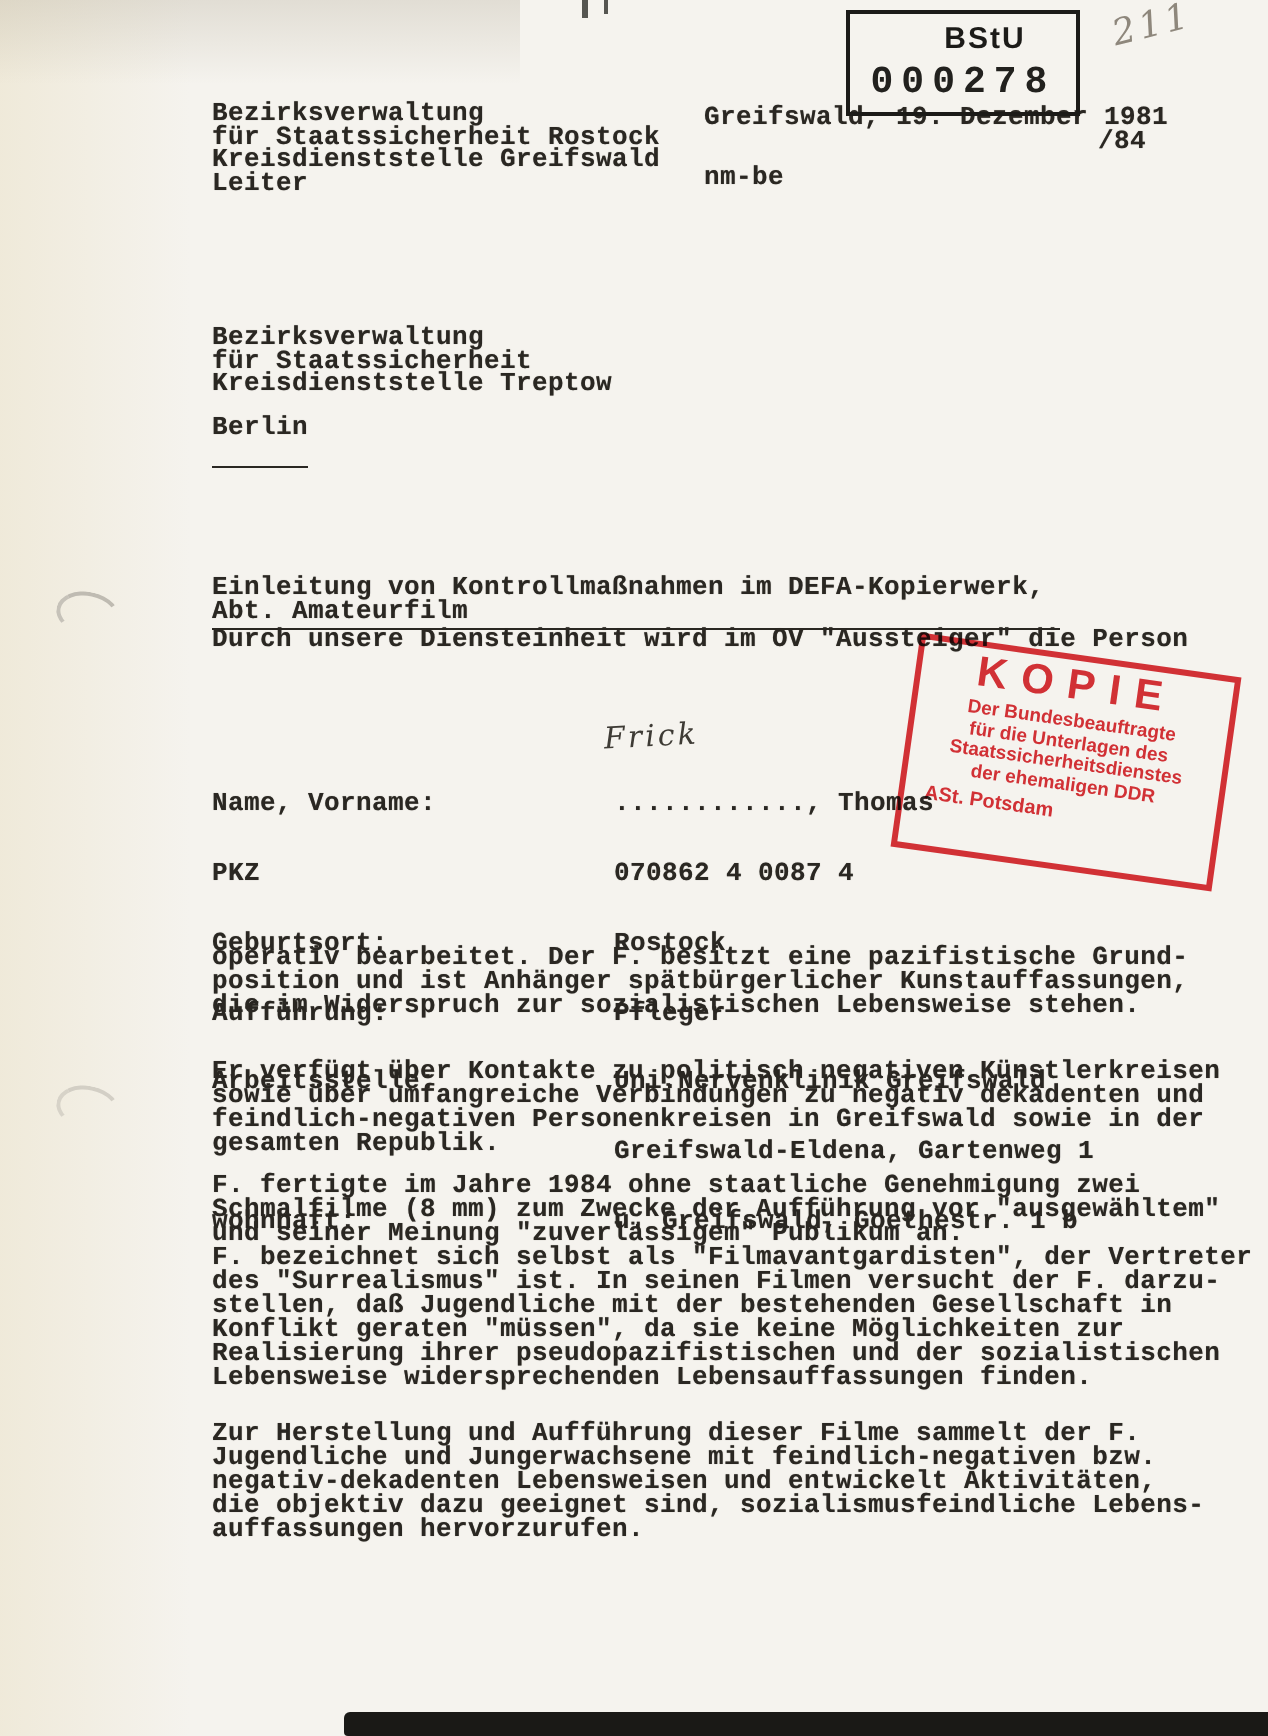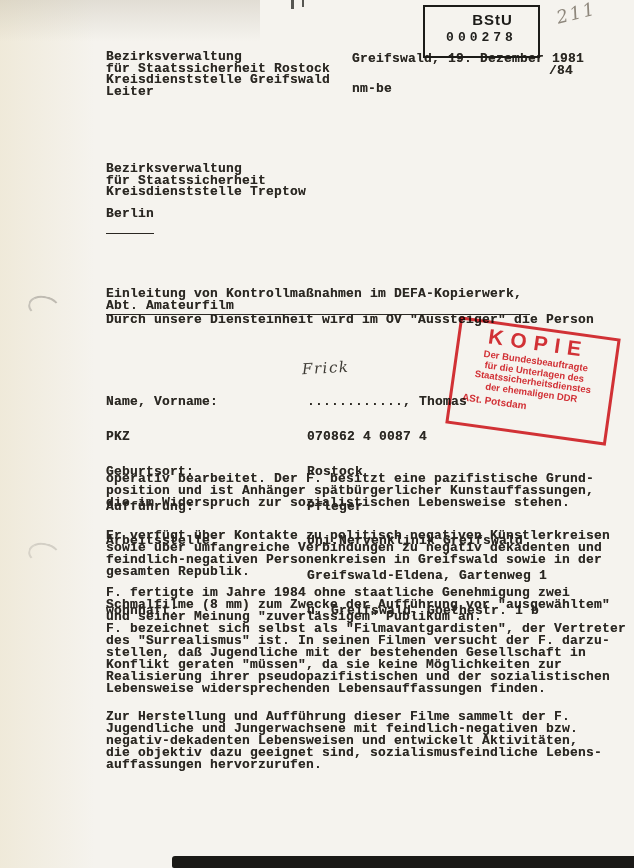--- a/index.html
+++ b/index.html
@@ -12,21 +12,21 @@
   
   .tint-left{left:0;top:0;width:95px;height:868px;
       background:linear-gradient(90deg,rgba(226,212,170,.30),rgba(226,212,170,0));}
   .tint-topleft{left:0;top:0;width:260px;height:42px;
       background:linear-gradient(180deg,rgba(184,176,158,.32),rgba(184,176,158,0));}
   
   .bstu-box{left:423px;top:5px;width:113px;height:49px;border:2.5px solid #1c1b18;
       text-align:center;}
   .bstu-title{font-family:"Liberation Sans",sans-serif;font-weight:700;font-size:15px;
       letter-spacing:1px;color:#1c1b18;margin-top:4px;padding-left:22px;}
-  .bstu-number{font-family:"Liberation Mono",monospace;font-weight:700;font-size:13px;
+  .bstu-number{font-family:"Liberation Mono",monospace;font-weight:700;font-size:19px;
       letter-spacing:4px;color:#22211e;margin-top:2px;}
   .hand{font-family:"DejaVu Serif",serif;font-style:italic;}
   .hand-211{left:556px;top:2px;font-size:18px;letter-spacing:2px;color:#8e877c;
       transform:rotate(-14deg);}
   .hand-frick{left:302px;top:359px;font-size:15px;letter-spacing:1.5px;color:#3e3b35;
       transform:rotate(-3deg);}
   .dateline{left:352px;top:51px;}
   .ref{left:352px;top:81px;}
   .ref2{left:549px;top:63px;}
   .sender{left:106px;top:51px;}

